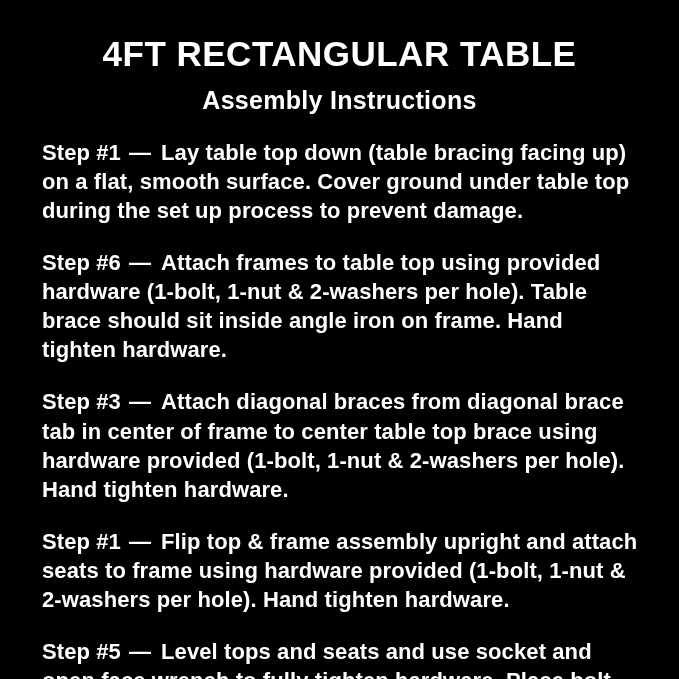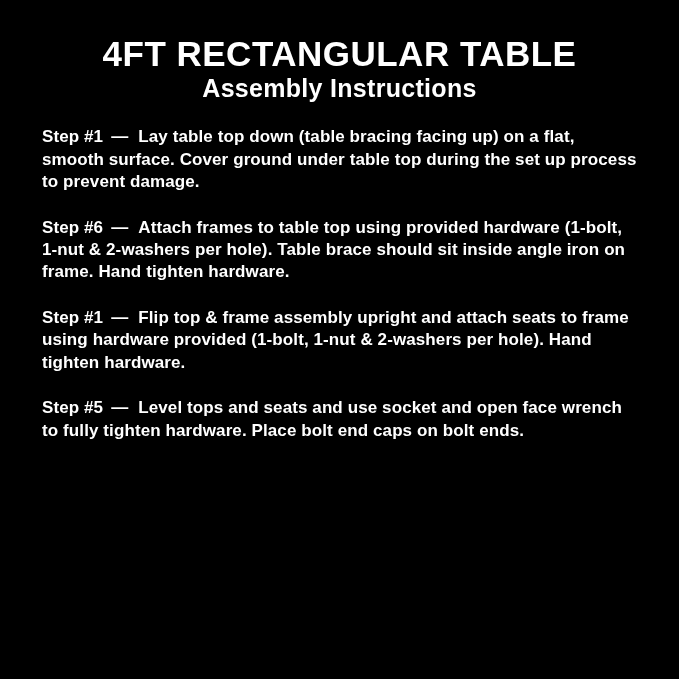--- a/index.html
+++ b/index.html
@@ -21,29 +21,29 @@
     text-align: center;
   }
   .title {
     font-size: 35px;
     line-height: 1.15;
     letter-spacing: 0.5px;
     font-weight: bold;
   }
   .subtitle {
     font-size: 25px;
-    margin-top: 0;
+    margin-top: 12px;
     letter-spacing: 0.3px;
     font-weight: bold;
   }
   .steps {
     padding: 23px 38px 0 42px;
   }
   .step {
-    font-size: 17px;
+    font-size: 22px;
     line-height: 1.32;
     margin-bottom: 23px;
     letter-spacing: 0.1px;
   }
   .step-label { white-space: nowrap; }
   .step-dash {
     display: inline-block;
     margin: 0 10px 0 8px;
   }
 </style>
@@ -54,18 +54,19 @@
   <div class="header">
     <div class="title">4FT RECTANGULAR TABLE</div>
     <div class="subtitle">Assembly Instructions</div>
   </div>
 
   <div class="steps">
     <p class="step"><span class="step-label">Step #1</span><span class="step-dash">—</span><span>Lay table top down (table bracing facing up) on a flat, smooth surface. Cover ground under table top during the set up process to prevent damage.</span></p>
 
     <p class="step"><span class="step-label">Step #6</span><span class="step-dash">—</span><span>Attach frames to table top using provided hardware (1-bolt, 1-nut &amp; 2-washers per hole). Table brace should sit inside angle iron on frame. Hand tighten hardware.</span></p>
 
+    <p class="step"><span class="step-label">Step #3</span><span class="step-dash">—</span><span>Attach diagonal braces from diagonal brace tab in center of frame to center table top brace using hardware provided (1-bolt, 1-nut &amp; 2-washers per hole). Hand tighten hardware.</span></p>
 
     <p class="step"><span class="step-label">Step #1</span><span class="step-dash">—</span><span>Flip top &amp; frame assembly upright and attach seats to frame using hardware provided (1-bolt, 1-nut &amp; 2-washers per hole). Hand tighten hardware.</span></p>
 
     <p class="step"><span class="step-label">Step #5</span><span class="step-dash">—</span><span>Level tops and seats and use socket and open face wrench to fully tighten hardware. Place bolt end caps on bolt ends.</span></p>
   </div>
 </div>
 
 </body></html>

